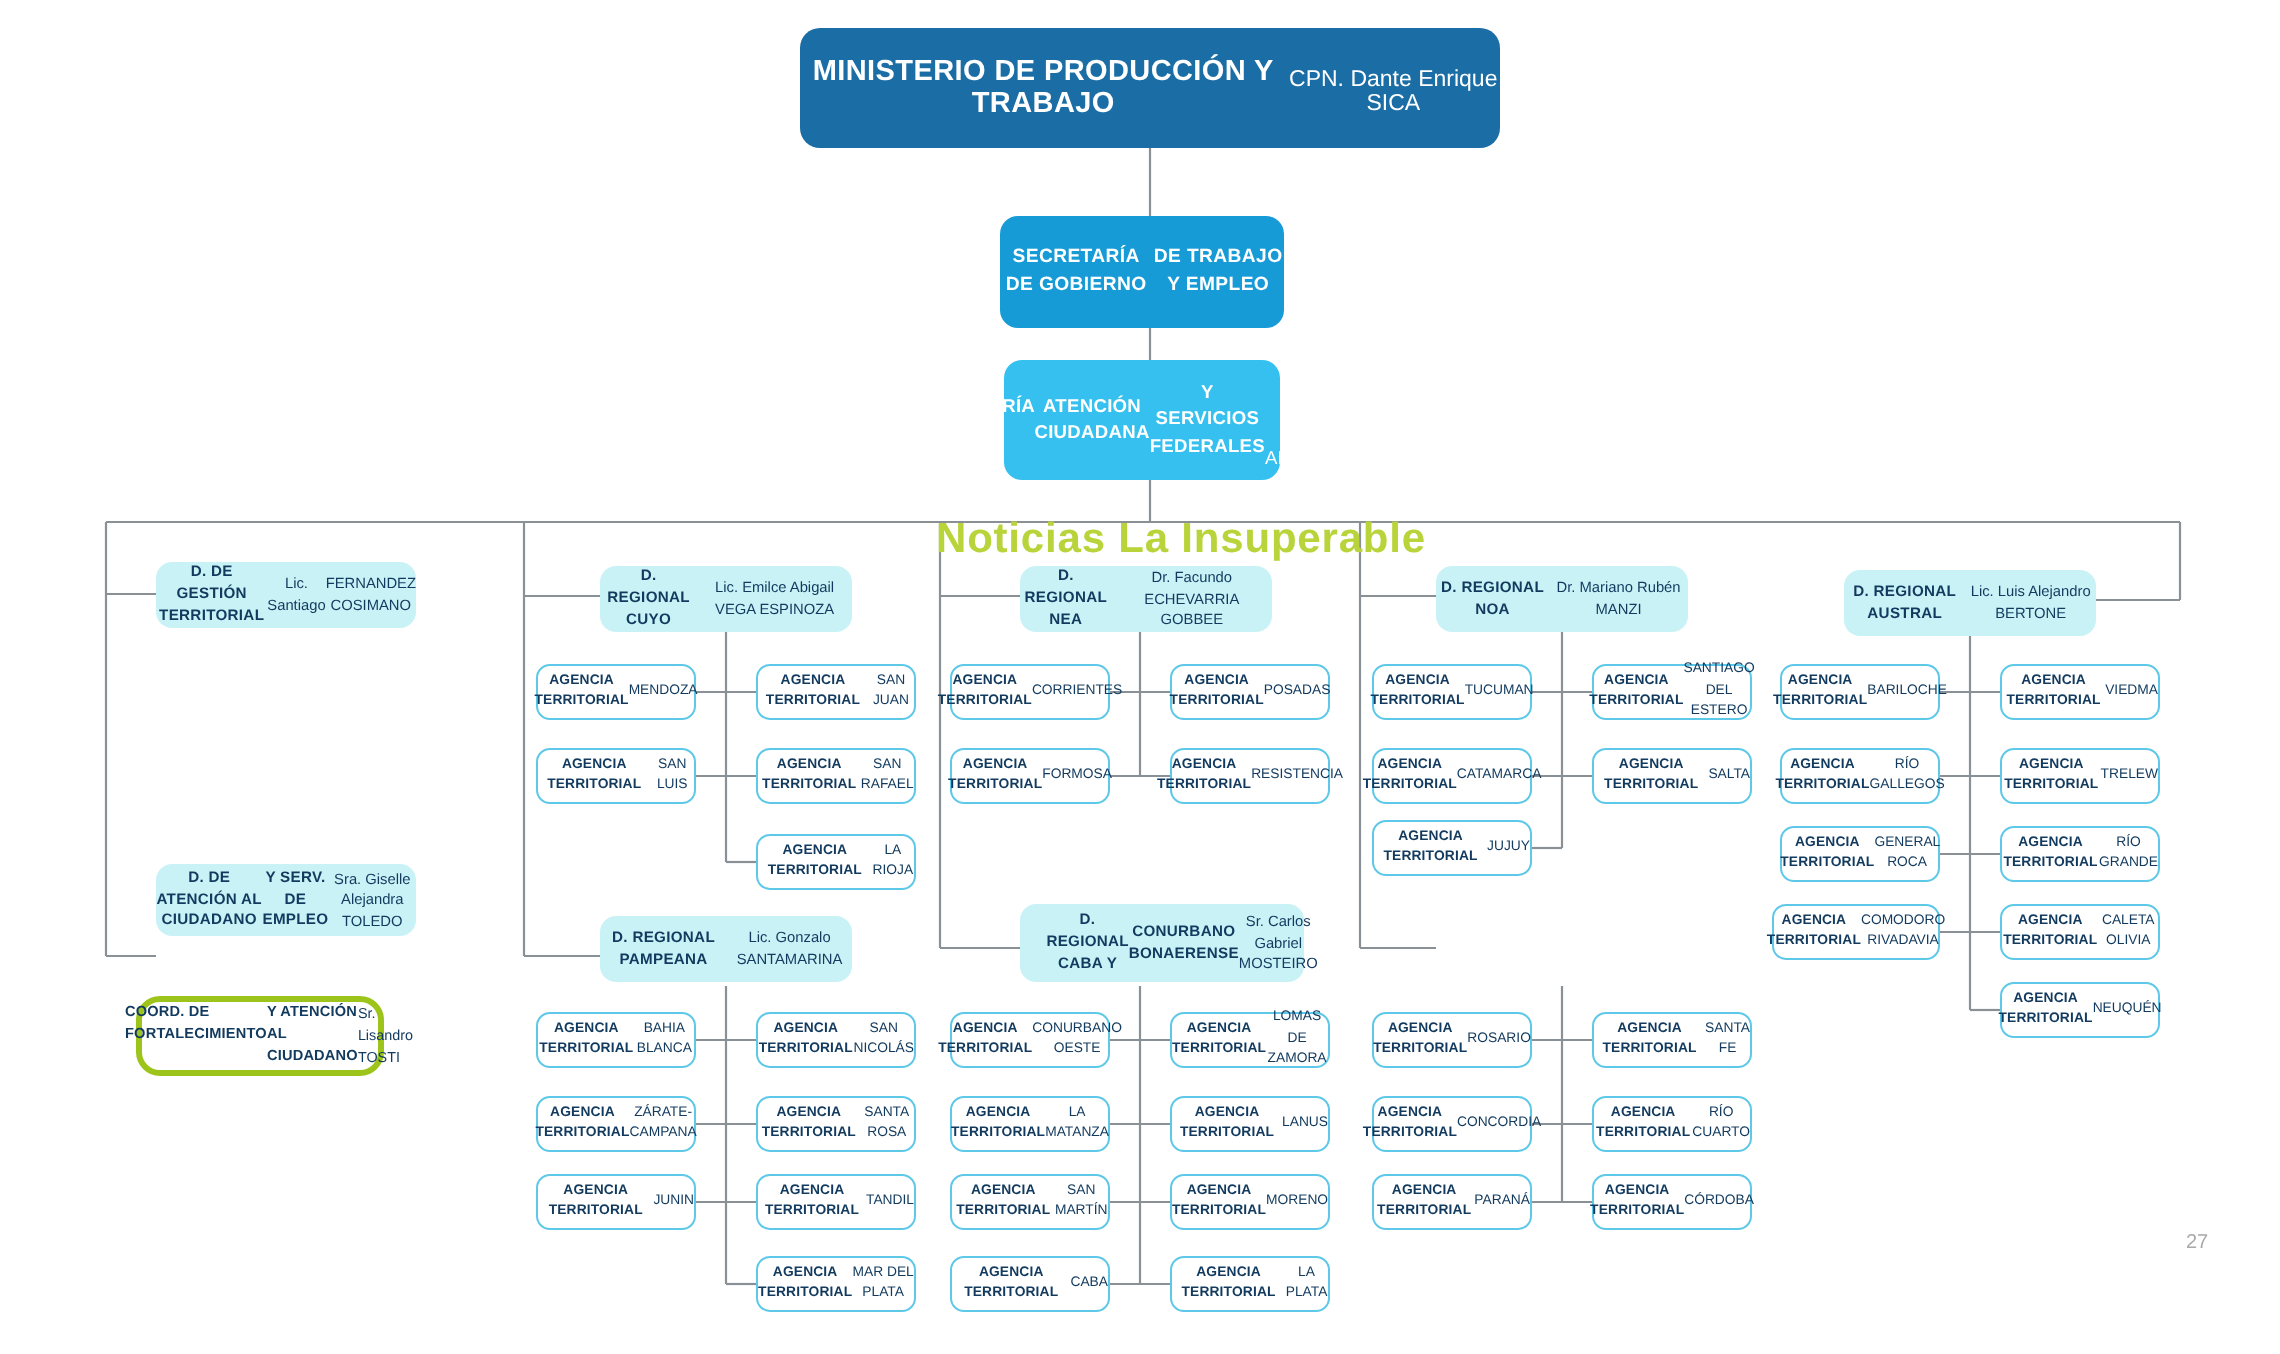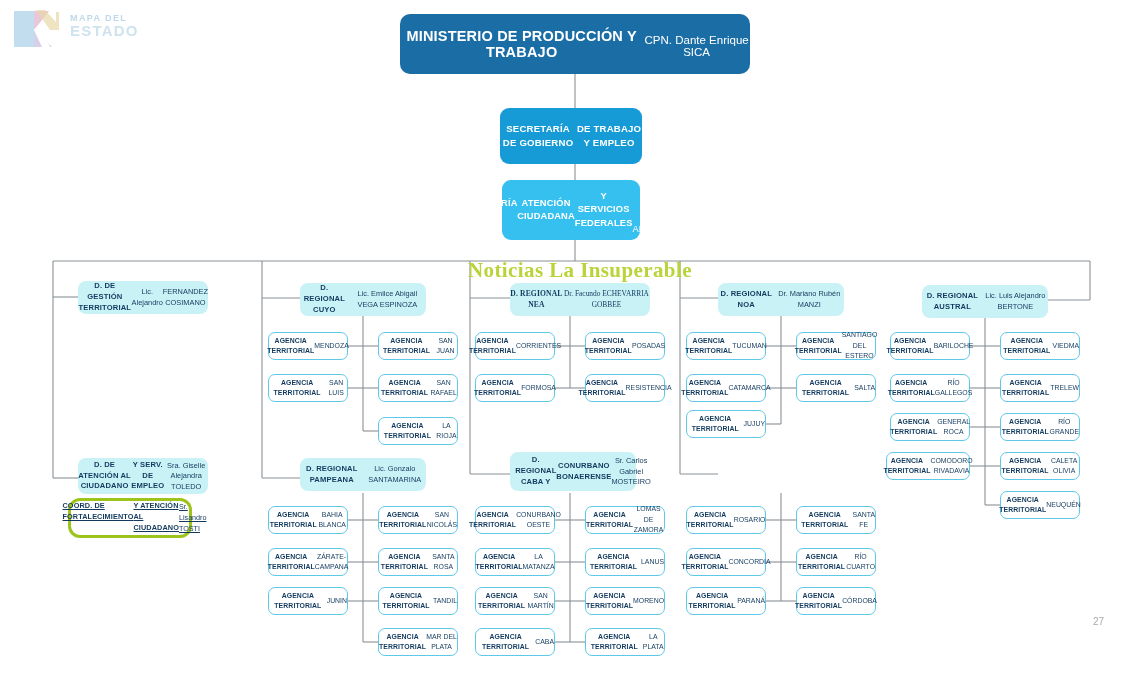--- a/index.html
+++ b/index.html
@@ -45,34 +45,34 @@
   .sec-at .n-title{font-size:9.3px;line-height:1.42;letter-spacing:.15px;}
   .sec-at .n-sub{font-size:9.3px;margin-top:18px;}
 
   
   .dir{background:#c9f2f7;border-radius:8px;color:#123a5e;}
   .dir .n-title{font-size:7.6px;line-height:1.42;letter-spacing:.15px;}
   .dir .n-sub{font-size:7.4px;line-height:1.42;margin-top:1px;}
 
   
   .coord{background:#ffffff;border:3px solid #9dc41a;border-radius:12px;
-         align-items:flex-start;text-align:left;padding-left:9px;text-decoration:underline;}
+         align-items:flex-start;text-align:left;padding-left:9px;}
   .coord .n-title{font-size:7.3px;line-height:1.5;letter-spacing:.1px;}
   .coord .n-sub{font-size:7.2px;line-height:1.5;margin-top:1px;}
 
   
   .agency{background:#ffffff;border:1.2px solid #5ec8e8;border-radius:7px;
           color:#123a5e;}
   .agency .n-title{font-size:6.9px;line-height:1.5;letter-spacing:.08px;}
   .agency .n-sub{font-size:6.9px;line-height:1.5;}
 
   
   .watermark{position:absolute;left:468px;top:258px;font-size:21px;
              font-weight:bold;color:#b9d43a;letter-spacing:.4px;
-             font-family:Liberation Serif, serif;white-space:nowrap;}
+             font-family:Liberation Sans, sans-serif;white-space:nowrap;}
 
   .pagenum{position:absolute;left:1093px;top:616px;font-size:10px;color:#a9a9a9;}
 </style>
 </head>
 <body>
 
 <div class="canvas">
 
   <svg class="wires" xmlns="http://www.w3.org/2000/svg">
     <g stroke="#8a9196" stroke-width="1.1" fill="none">
@@ -154,34 +154,20 @@
       <line x1="781" y1="493" x2="781" y2="601"></line>
       <line x1="766" y1="520" x2="796" y2="520"></line>
       <line x1="766" y1="562" x2="796" y2="562"></line>
       <line x1="766" y1="601" x2="796" y2="601"></line>
       <line x1="729" y1="520" x2="766" y2="520"></line>
       <line x1="729" y1="562" x2="766" y2="562"></line>
       <line x1="729" y1="601" x2="766" y2="601"></line>
     </g>
   </svg>
 
-  <div class="logo">
-    <svg class="logo-mark" viewBox="0 0 52 42" xmlns="http://www.w3.org/2000/svg">
-      <path d="M2 3 L22 3 L22 39 L2 39 Z" fill="#cfe3ef"></path>
-      <path d="M22 3 L40 3 L22 22 Z" fill="#e9c7d8"></path>
-      <path d="M22 22 L40 39 L22 39 Z" fill="#d8cfe8"></path>
-      <path d="M38 2 L46 2 L30 22 L38 39 L30 39 L22 22 Z" fill="#ffffff"></path>
-      <path d="M2 3 L22 3 L22 39 L2 39 Z" fill="#bfdced" opacity="0.85"></path>
-      <path d="M24 2 L33 2 L44 14 L44 4 L47 4 L47 22 L38 22 Z" fill="#e8d9a8" opacity="0.7"></path>
-    </svg>
-    <div class="logo-text">
-      <div class="logo-l1">MAPA DEL</div>
-      <div class="logo-l2">ESTADO</div>
-    </div>
-  </div>
 
   <div class="node ministry" style="left:400px;top:14px;width:350px;height:60px;">
     <div class="n-title">MINISTERIO DE PRODUCCIÓN Y TRABAJO</div>
     <div class="n-sub">CPN. Dante Enrique SICA</div>
   </div>
 
   <div class="node sec-gob" style="left:500px;top:108px;width:142px;height:56px;">
     <div class="n-title">SECRETARÍA DE GOBIERNO</div>
     <div class="n-title">DE TRABAJO Y EMPLEO</div>
   </div>
@@ -190,25 +176,25 @@
     <div class="n-title">SECRETARÍA DE</div>
     <div class="n-title">ATENCIÓN CIUDADANA</div>
     <div class="n-title">Y SERVICIOS FEDERALES</div>
     <div class="n-sub">Abog. Tomás ARAMBURU</div>
   </div>
 
   <div class="watermark">Noticias La Insuperable</div>
 
   <div class="node dir" style="left:78px;top:281px;width:130px;height:33px;">
     <div class="n-title">D. DE GESTIÓN  TERRITORIAL</div>
-    <div class="n-sub">Lic. Alejandro</div>
+    <div class="n-sub">Lic. Santiago</div>
     <div class="n-sub">FERNANDEZ COSIMANO</div>
   </div>
 
-  <div class="node dir" style="left:78px;top:458px;width:130px;height:36px;">
+  <div class="node dir" style="left:78px;top:432px;width:130px;height:36px;">
     <div class="n-title">D. DE ATENCIÓN AL CIUDADANO</div>
     <div class="n-title">Y SERV. DE EMPLEO</div>
     <div class="n-sub">Sra. Giselle Alejandra TOLEDO</div>
   </div>
 
   <div class="node coord" style="left:68px;top:498px;width:124px;height:40px;">
     <div class="n-title">COORD. DE FORTALECIMIENTO</div>
     <div class="n-title">Y ATENCIÓN  AL CIUDADANO</div>
     <div class="n-sub">Sr. Lisandro TOSTI</div>
   </div>
@@ -231,21 +217,21 @@
   </div>
   <div class="node agency" style="left:378px;top:374px;width:80px;height:28px;">
     <div class="n-title">AGENCIA TERRITORIAL</div>
     <div class="n-sub">SAN RAFAEL</div>
   </div>
   <div class="node agency" style="left:378px;top:417px;width:80px;height:28px;">
     <div class="n-title">AGENCIA TERRITORIAL</div>
     <div class="n-sub">LA RIOJA</div>
   </div>
 
-  <div class="node dir" style="left:510px;top:283px;width:140px;height:33px;font-family:Liberation Serif, serif;">
+  <div class="node dir" style="left:510px;top:283px;width:126px;height:33px;">
     <div class="n-title">D. REGIONAL NEA</div>
     <div class="n-sub">Dr. Facundo ECHEVARRIA GOBBEE</div>
   </div>
   <div class="node agency" style="left:475px;top:332px;width:80px;height:28px;">
     <div class="n-title">AGENCIA TERRITORIAL</div>
     <div class="n-sub">CORRIENTES</div>
   </div>
   <div class="node agency" style="left:585px;top:332px;width:80px;height:28px;">
     <div class="n-title">AGENCIA TERRITORIAL</div>
     <div class="n-sub">POSADAS</div>
@@ -351,21 +337,21 @@
   </div>
   <div class="node agency" style="left:378px;top:587px;width:80px;height:28px;">
     <div class="n-title">AGENCIA TERRITORIAL</div>
     <div class="n-sub">TANDIL</div>
   </div>
   <div class="node agency" style="left:378px;top:628px;width:80px;height:28px;">
     <div class="n-title">AGENCIA TERRITORIAL</div>
     <div class="n-sub">MAR DEL PLATA</div>
   </div>
 
-  <div class="node dir" style="left:510px;top:452px;width:126px;height:39px;padding-left:20px;">
+  <div class="node dir" style="left:510px;top:452px;width:142px;height:39px;padding-left:20px;">
     <div class="n-title">D. REGIONAL CABA Y</div>
     <div class="n-title">CONURBANO BONAERENSE</div>
     <div class="n-sub">Sr. Carlos Gabriel MOSTEIRO</div>
   </div>
   <div class="node agency" style="left:475px;top:506px;width:80px;height:28px;">
     <div class="n-title">AGENCIA TERRITORIAL</div>
     <div class="n-sub">CONURBANO OESTE</div>
   </div>
   <div class="node agency" style="left:585px;top:506px;width:80px;height:28px;">
     <div class="n-title">AGENCIA TERRITORIAL</div>

